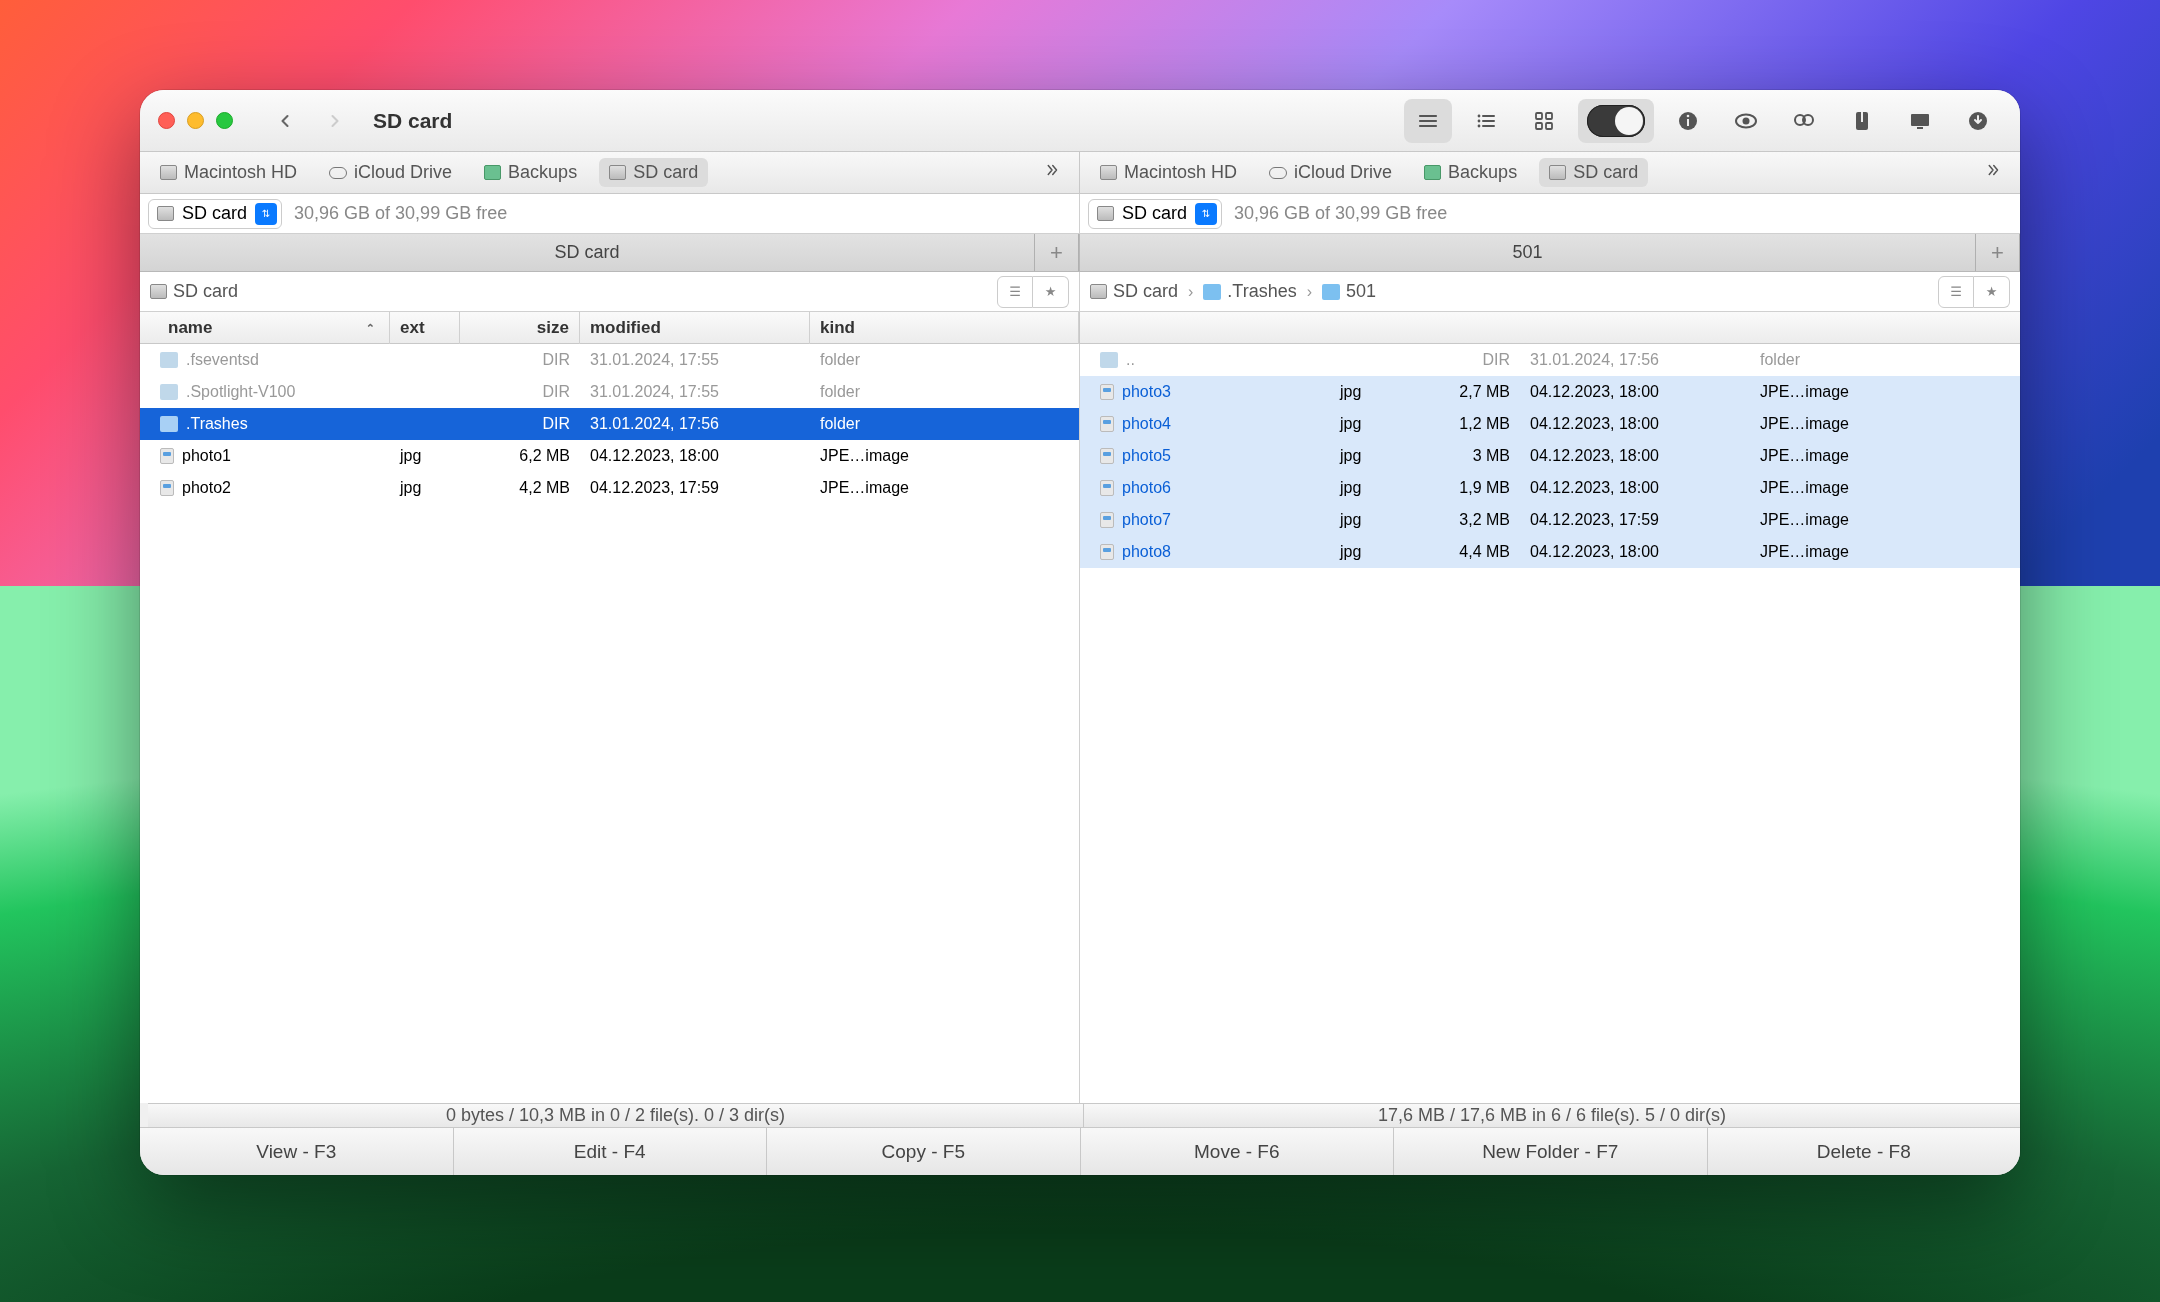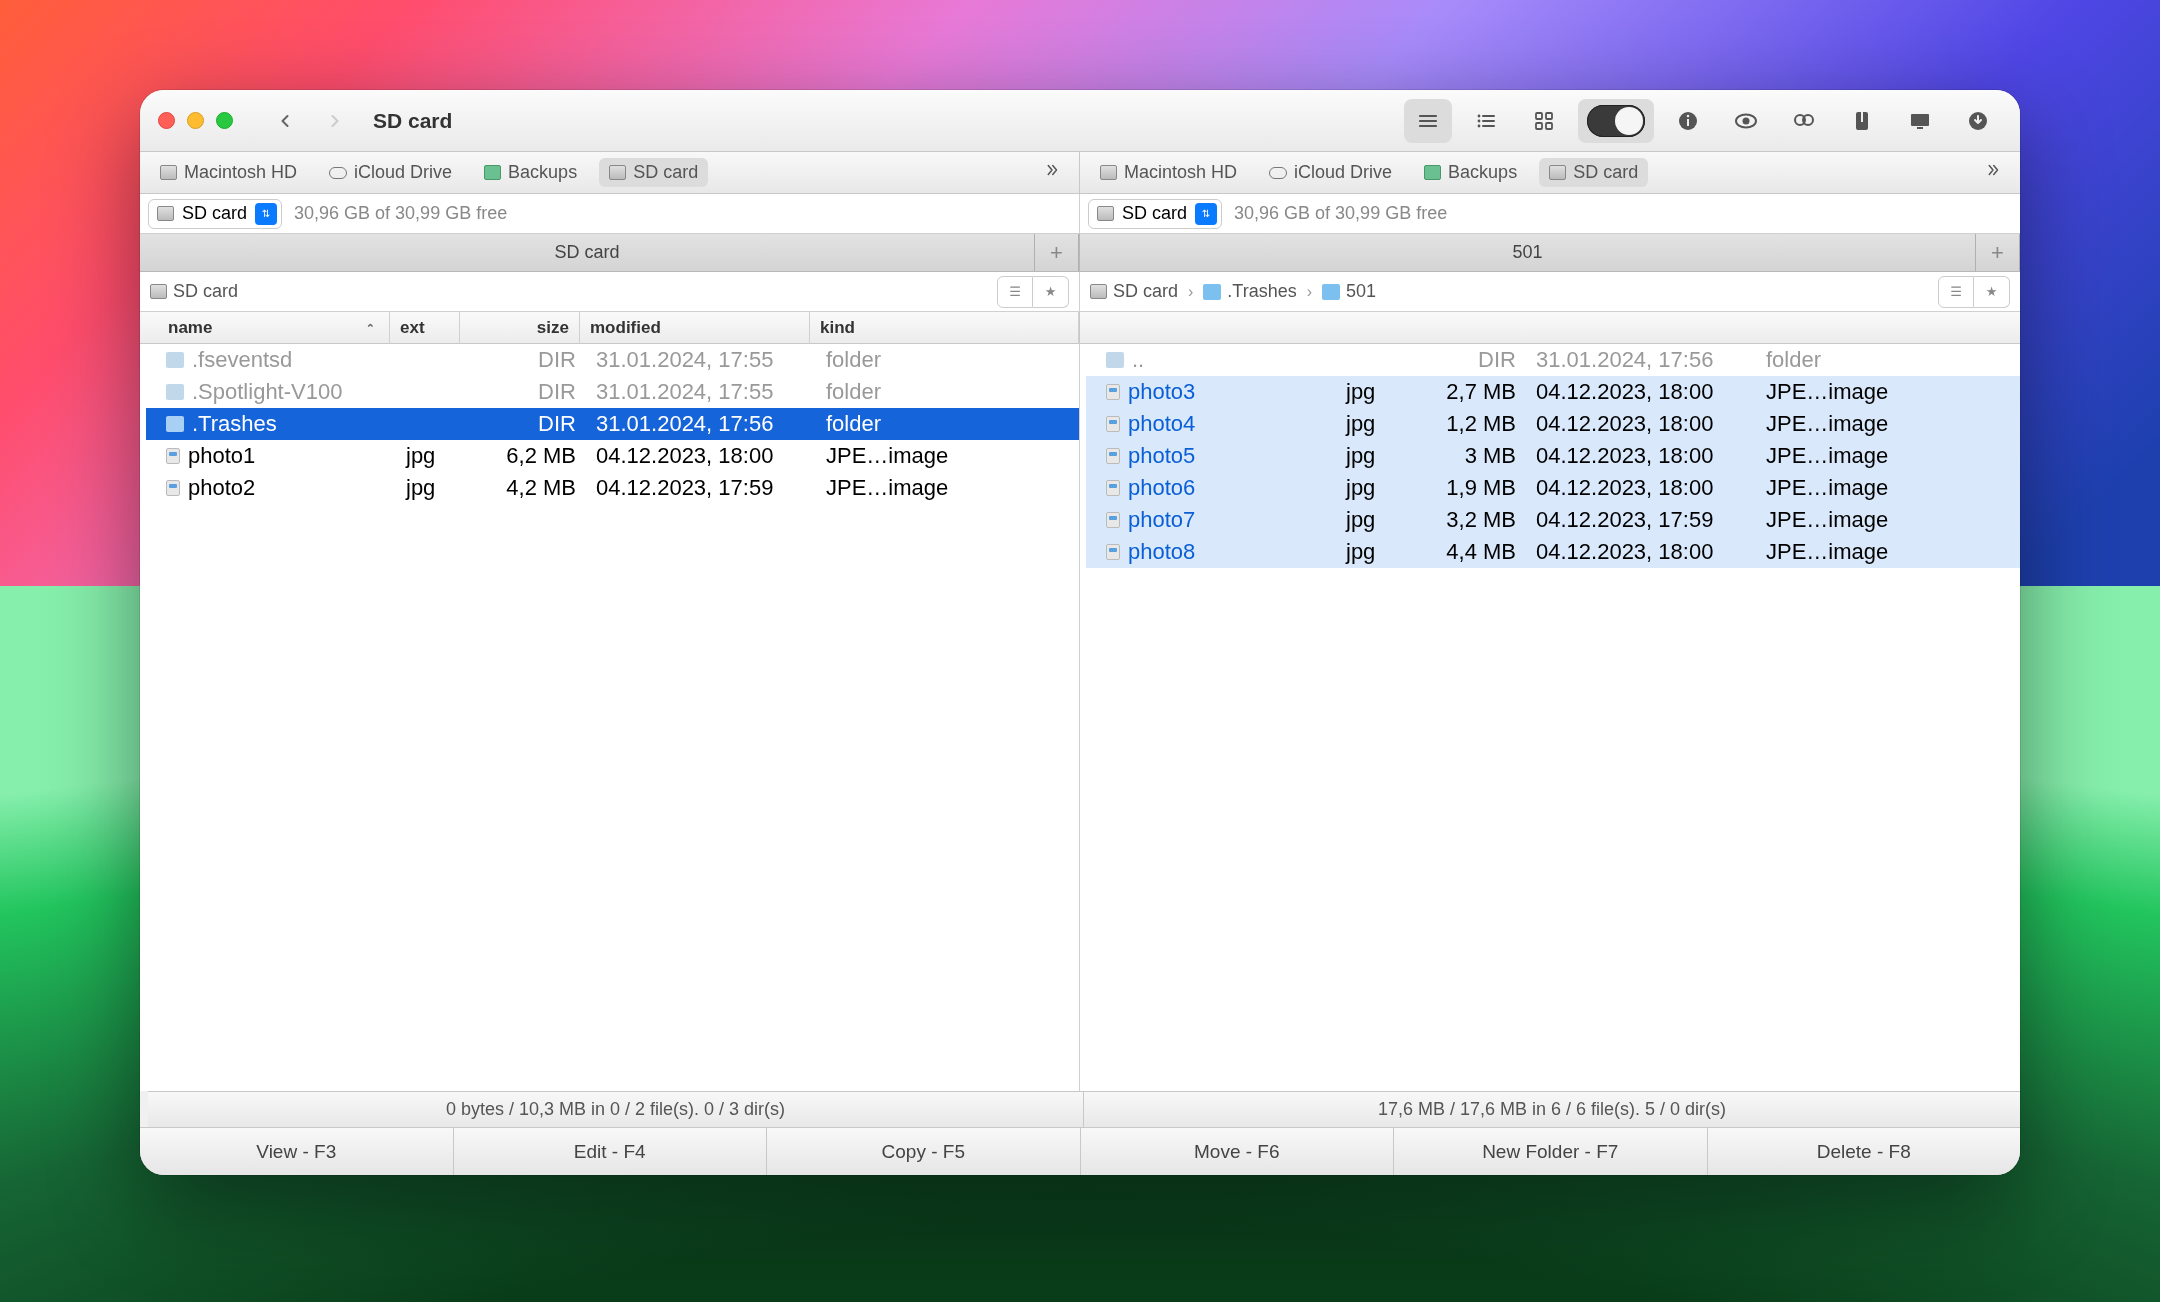--- a/index.html
+++ b/index.html
@@ -88,42 +88,42 @@
   font-size: 17px; color: #333; display: flex; align-items: center; gap: 6px; }
 .hcell.name { width: 250px; padding-left: 28px; }
 .hcell.ext { width: 70px; }
 .hcell.size { width: 120px; justify-content: flex-end; }
 .hcell.mod { width: 230px; }
 .hcell.kind { flex: 1; }
 .sortind { font-size: 11px; color: #666; margin-left: auto; margin-right: 4px; }
 .panes { flex: 1; display: flex; background: #fff; overflow: hidden; }
 .pane { width: 50%; overflow-y: auto; }
 .pane:first-child { border-right: 1px solid #d0d0d0; }
-.row { display: flex; height: 32px; align-items: center; font-size: 22px; margin-left: 6px; }
+.row { display: flex; height: 32px; align-items: center; font-size: 16px; }
 .row.sel { background: #1664d9; color: #fff; }
 .row.sel2 { background: #d9e8fa; }
 .row.sel2 .cell.name { color: #0a5fd6; }
 .cell { padding: 0 10px; }
 .cell.name { width: 250px; display: flex; align-items: center; gap: 8px; padding-left: 20px; }
 .cell.ext { width: 70px; }
 .cell.size { width: 120px; text-align: right; }
 .cell.mod { width: 230px; }
 .cell.kind { flex: 1; }
 .row.dim .cell { color: #999; }
 .row.sel .cell { color: #fff; }
 .ficon { width: 18px; height: 16px; display: inline-block; background: #7cc0f0;
   border-radius: 2px; position: relative; }
 .ficon.folder { background: #7cc0f0; }
 .ficon.folder.dim { background: #c0d8ea; }
 .ficon.file { background: #e8e8e8; border: 1px solid #bbb; width: 14px; height: 16px;
   border-radius: 2px; position: relative; }
 .ficon.file::after { content:""; position:absolute; left:2px; top:3px; width:8px; height:4px;
   background:#5aa0e0; border-radius:1px; }
 .row.sel .ficon.folder { background: #a8d0f5; }
-.statbar { height: 36px; background: linear-gradient(#f8f8f8,#e8e8e8);
+.statbar { height: 24px; background: linear-gradient(#f8f8f8,#e8e8e8);
   border-top: 1px solid #c8c8c8; display: flex; margin-left: 8px; }
 .stathalf { width: 50%; text-align: center; font-size: 18px; color: #555;
   display: flex; align-items: center; justify-content: center; }
 .stathalf:first-child { border-right: 1px solid #c8c8c8; }
 .fnbar { height: 48px; background: linear-gradient(#f8f8f8,#e6e6e6);
   border-top: 1px solid #c8c8c8; display: flex; }
 .fnbtn { flex: 1; border-right: 1px solid #c8c8c8; display: flex;
   align-items: center; justify-content: center; font-size: 19px;
   color: #444; cursor: pointer; }
 .fnbtn:last-child { border-right: none; }

